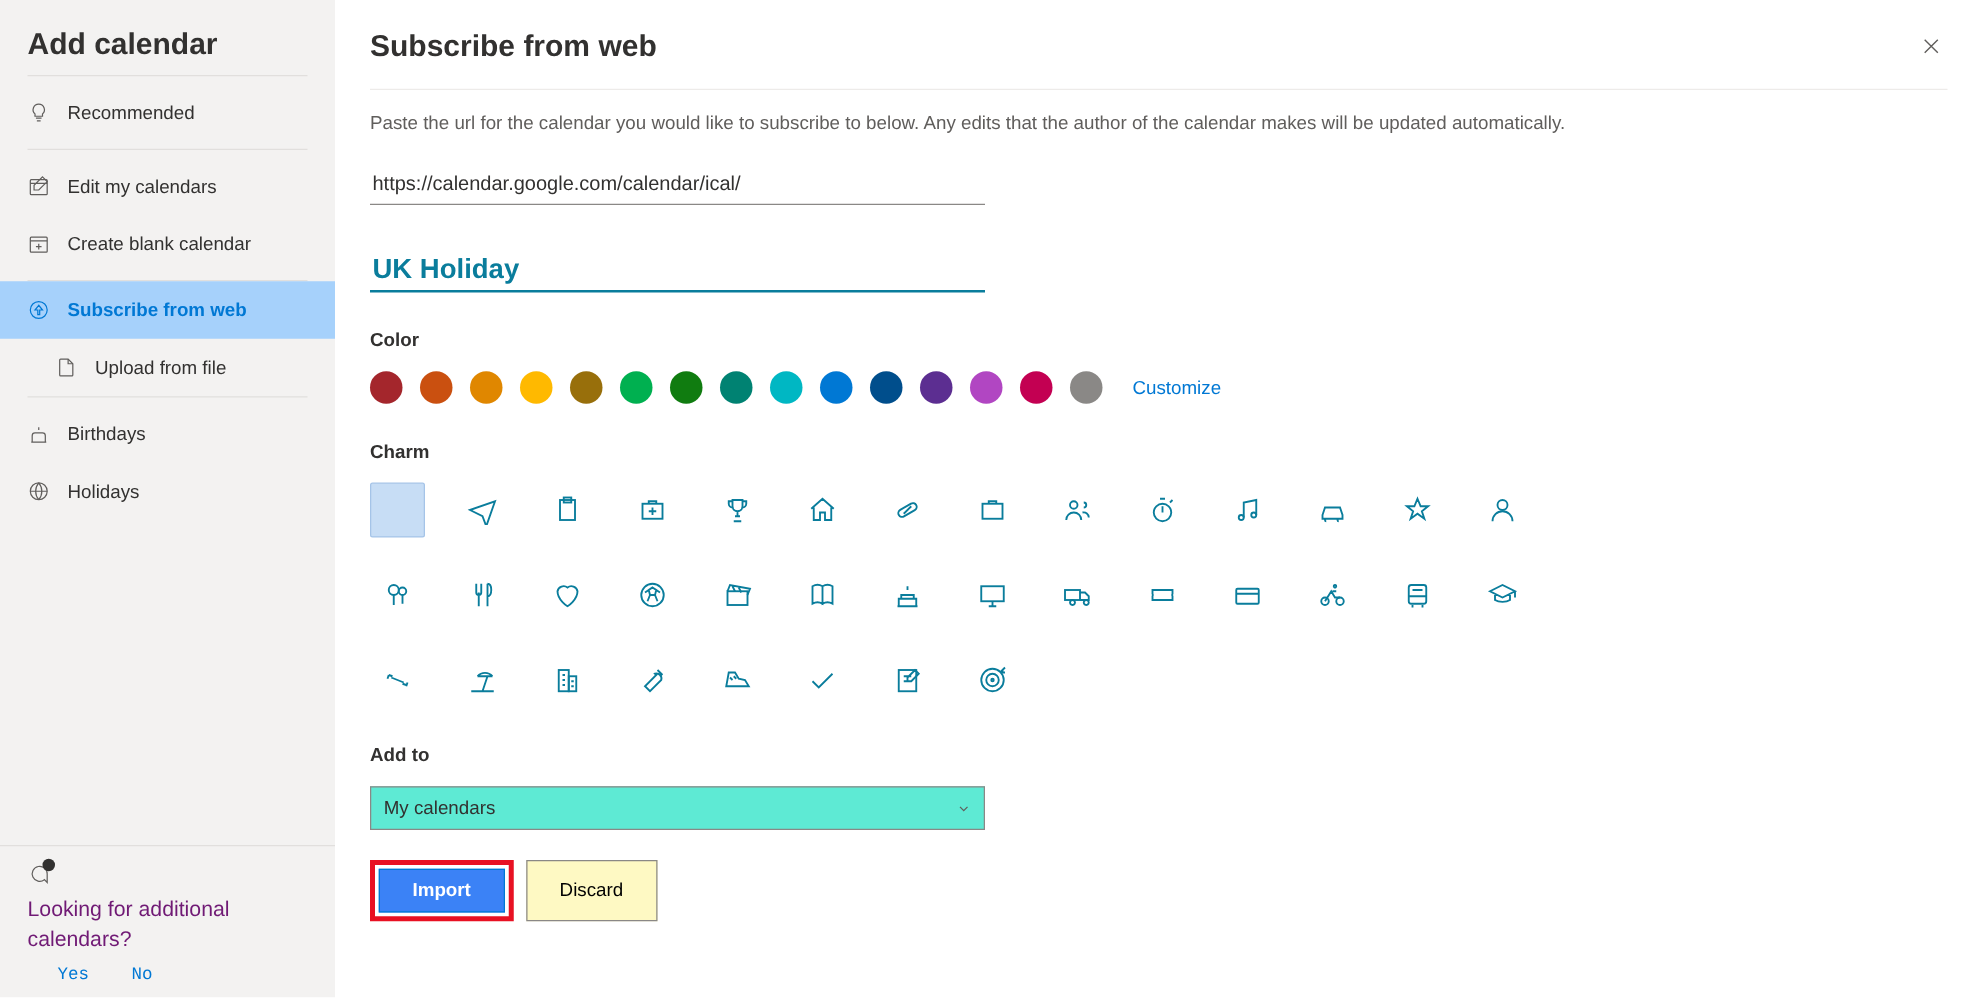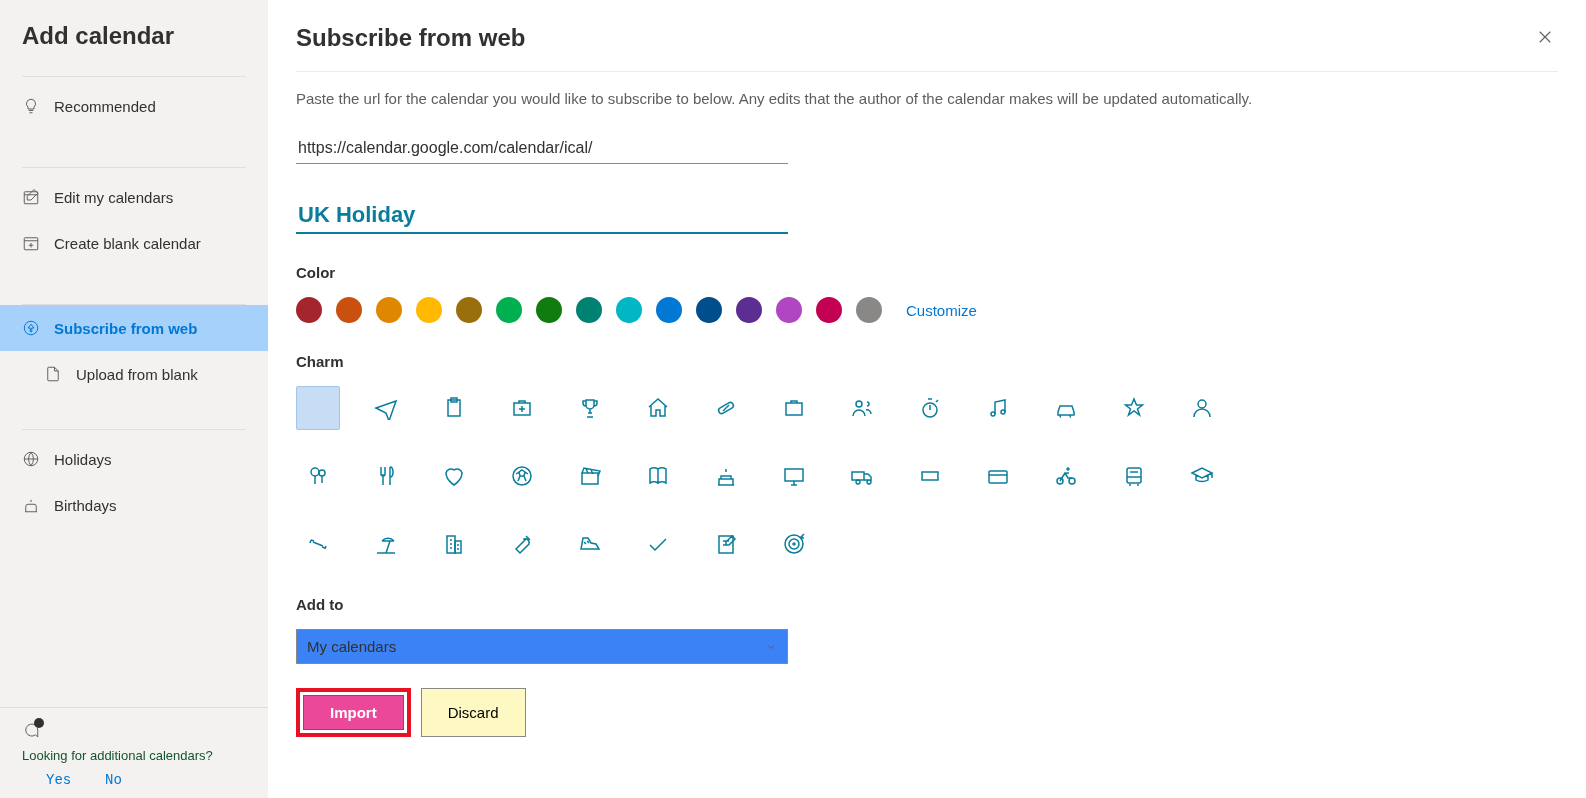--- a/index.html
+++ b/index.html
@@ -2,55 +2,55 @@
 <html><head>
 <meta charset="utf-8">
 <style>
 * { box-sizing: border-box; margin: 0; padding: 0; }
 body { font-family: "Segoe UI", Arial, sans-serif; font-size: 14px; color: #323130; background: #fff; }
 .app { display: flex; width: 1586px; height: 798px; }
 
 
 .sidebar { width: 268px; background: #f3f2f1; padding: 0; display: flex; flex-direction: column; }
 .sidebar-title { font-size: 24px; font-weight: 600; color: #323130; padding: 22px 22px 10px; }
-.sidebar-group { border-top: 1px solid #e1dfdd; padding: 6px 0; margin: 16px 22px; }
+.sidebar-group { border-top: 1px solid #e1dfdd; padding: 6px 0; margin: 0 22px; }
 .sidebar-group:first-of-type { border-top: none; }
 .sidebar-item { display: flex; align-items: center; gap: 14px; padding: 14px 0; cursor: pointer; color: #323130; font-size: 15px; }
 .sidebar-item.selected-row { background: #a6d1fb; color: #0078d4; font-weight: 600; margin: 0 -22px; padding: 14px 22px; }
 .sidebar-item svg { width: 18px; height: 18px; flex-shrink: 0; }
 .sidebar-feedback { padding: 0 22px 10px; border-top: 1px solid #e1dfdd; margin-top:auto; padding-top: 14px;}
 .sidebar-feedback-icon { position: relative; display:inline-block; }
 .sidebar-feedback-icon .badge { position:absolute; top:-4px; right:-4px; width:10px; height:10px; background:#323130; border-radius:50%; }
-.sidebar-feedback-text { color: #14532d; font-size: 13px; margin-top: 4px; line-height:1.4; }
+.sidebar-feedback-text { color: #701a75; font-size: 17px; margin-top: 4px; line-height:1.4; }
 .sidebar-feedback-links { margin-top: 6px; padding-left: 24px;}
 .sidebar-feedback-links a { color: #0078d4; text-decoration: none; margin-right: 30px; cursor:pointer;font-family:Liberation Mono, monospace; }
 
 
 .main { flex: 1; padding: 24px 28px; position: relative; }
 .main-header { display:flex; justify-content:space-between; align-items:flex-start; border-bottom: 1px solid #edebe9; padding-bottom: 18px; margin-bottom: 18px;}
 .main-title { font-size: 24px; font-weight: 600; color: #323130;}
 .close-btn { background:none; border:none; cursor:pointer; padding:4px; color:#605e5c; }
 .close-btn svg { width:18px; height:18px; }
 .description { color: #605e5c; font-size: 15px; margin-bottom: 26px; margin-top: 17px; }
 .url-input { width: 492px; border:none; border-bottom: 1px solid #8a8886; font-size: 16px; padding: 6px 2px; outline:none; color:#323130; background:transparent; }
 .name-input { width: 492px; border:none; border-bottom: 2px solid #0a7d9c; font-size: 22px; font-weight:600; padding: 4px 2px; outline:none; color:#0a7d9c; background:transparent; margin-top: 34px;}
 .section-label { font-size: 15px; font-weight: 600; color:#323130; margin-top: 30px; margin-bottom: 16px;}
 .colors { display:flex; gap: 14px; flex-wrap:wrap;}
 .color-swatch { width: 26px; height: 26px; border-radius: 50%; cursor:pointer; border:none;}
 .customize-link { color:#0078d4; font-size:15px; background:none; border:none; cursor:pointer; margin-left: 10px;}
 .charms { display:flex; flex-wrap:wrap; gap: 24px; max-width: 980px;}
 .charm { width: 44px; height: 44px; display:flex; align-items:center; justify-content:center; cursor:pointer; color:#0a7d9c; border-radius:2px; border:1px solid transparent; background:none;}
 .charm.selected { background:#c7ddf5; border:1px solid #a5c4e8;}
 .charm svg { width: 24px; height:24px; stroke:currentColor; fill:none; stroke-width:1.5;}
-.select-box { width:492px; border:1px solid #8a8886; padding: 8px 10px; font-size:15px; display:flex; justify-content:space-between; align-items:center; cursor:pointer; background:#3b82f6;}
+.select-box { width:492px; border:1px solid #8a8886; padding: 8px 10px; font-size:15px; display:flex; justify-content:space-between; align-items:center; cursor:pointer; background:#5eead4;}
 .select-box svg { width:12px; height:12px; }
 .action-row { display:flex; gap: 10px; margin-top: 24px;}
 .highlight-box { border: 4px solid #e81123; padding: 3px; display:inline-block;}
 .btn { padding: 8px 26px; font-size: 15px; cursor:pointer; border:1px solid #8a8886; background:#fef9c3; }
-.btn.primary { background:#ec4899; color:#fff; border:1px solid #0078d4; font-weight:600; }
+.btn.primary { background:#3b82f6; color:#fff; border:1px solid #0078d4; font-weight:600; }
 .sb-icon { stroke:#605e5c; fill:none; stroke-width:1.3; }
 .selected-row .sb-icon { stroke:#0078d4; }
 </style>
 </head>
 <body>
 
 <div class="app">
   <aside class="sidebar">
     <div class="sidebar-title">Add calendar</div>
 
@@ -86,37 +86,37 @@
             <circle cx="12" cy="12" r="9"></circle>
             <path d="M12 7l-4 5h3v5h2v-5h3z"></path>
           </svg>
         <span>Subscribe from web</span>
       </div>
       <div class="sidebar-item" style="padding-left:0; padding-right:0; margin:0 22px 0 22px;">
         <svg class="sb-icon" viewBox="0 0 24 24">
             <path d="M14 3H6a1 1 0 0 0-1 1v16a1 1 0 0 0 1 1h12a1 1 0 0 0 1-1V8z"></path>
             <path d="M14 3v5h5"></path>
           </svg>
-        <span>Upload from blank</span>
+        <span>Upload from file</span>
       </div>
     </div>
 
     <div class="sidebar-group">
+      <div class="sidebar-item">
+        <svg class="sb-icon" viewBox="0 0 24 24">
+            <path d="M4 21h16M5 21v-7a3 3 0 0 1 3-3h8a3 3 0 0 1 3 3v7M12 8V5M12 3v.01"></path>
+          </svg>
+        <span>Birthdays</span>
+      </div>
       <div class="sidebar-item">
         <svg class="sb-icon" viewBox="0 0 24 24">
             <circle cx="12" cy="12" r="9"></circle>
             <path d="M3 12h18M12 3a14 14 0 0 1 0 18M12 3a14 14 0 0 0 0 18"></path>
           </svg>
         <span>Holidays</span>
-      </div>
-      <div class="sidebar-item">
-        <svg class="sb-icon" viewBox="0 0 24 24">
-            <path d="M4 21h16M5 21v-7a3 3 0 0 1 3-3h8a3 3 0 0 1 3 3v7M12 8V5M12 3v.01"></path>
-          </svg>
-        <span>Birthdays</span>
       </div>
     </div>
 
     <div class="sidebar-feedback">
       <span class="sidebar-feedback-icon">
         <svg class="sb-icon" viewBox="0 0 24 24" width="18" height="18">
             <path d="M21 11a8 8 0 1 0-3 6l3 3v-9z"></path>
           </svg>
         <span class="badge"></span>
       </span>

